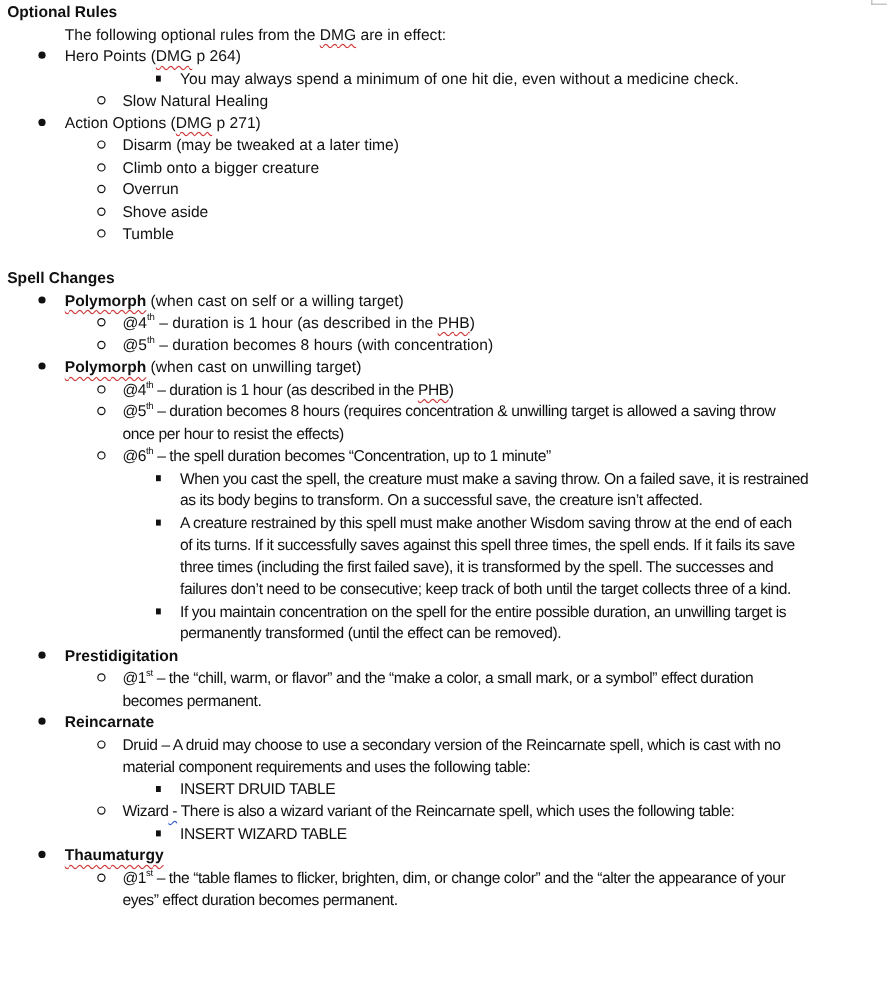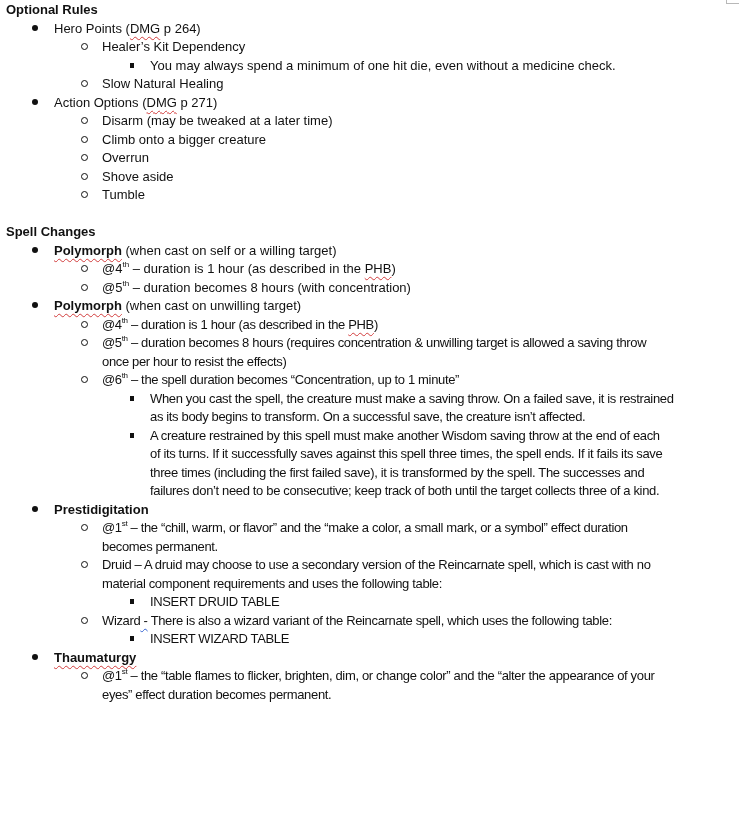--- a/index.html
+++ b/index.html
@@ -34,24 +34,24 @@
   .condensed { letter-spacing: -0.35px; }
 </style>
 </head>
 <body>
 
 <div class="corner-mark"></div>
 
 <div class="doc">
 
   <div class="heading">Optional Rules</div>
+  <div class="intro"><span>The following optional rules from the </span><span class="spell">DMG</span><span> are in effect:</span></div>
 
   <div class="li l1"><span class="bullet"><i class="dot"></i></span><span>Hero Points (</span><span class="spell">DMG</span><span> p 264)</span></div>
 
-  <div class="li l2"><span class="bullet"><i class="circle"></i></span><span>Healer’s Kit Dependency</span></div>
   <div class="li l3"><span class="bullet"><i class="square"></i></span><span>You may always spend a minimum of one hit die, even without a medicine check.</span></div>
   <div class="li l2"><span class="bullet"><i class="circle"></i></span><span>Slow Natural Healing</span></div>
 
   <div class="li l1"><span class="bullet"><i class="dot"></i></span><span>Action Options (</span><span class="spell">DMG</span><span> p 271)</span></div>
   <div class="li l2"><span class="bullet"><i class="circle"></i></span><span>Disarm (may be tweaked at a later time)</span></div>
   <div class="li l2"><span class="bullet"><i class="circle"></i></span><span>Climb onto a bigger creature</span></div>
   <div class="li l2"><span class="bullet"><i class="circle"></i></span><span>Overrun</span></div>
   <div class="li l2"><span class="bullet"><i class="circle"></i></span><span>Shove aside</span></div>
   <div class="li l2"><span class="bullet"><i class="circle"></i></span><span>Tumble</span></div>
 
@@ -62,24 +62,26 @@
   <div class="li l1"><span class="bullet"><i class="dot"></i></span><span class="bold spell">Polymorph</span><span> (when cast on self or a willing target)</span></div>
   <div class="li l2"><span class="bullet"><i class="circle"></i></span><span>@4</span><sup>th</sup><span> – duration is 1 hour (as described in the </span><span class="spell">PHB</span><span>)</span></div>
   <div class="li l2"><span class="bullet"><i class="circle"></i></span><span>@5</span><sup>th</sup><span> – duration becomes 8 hours (with concentration)</span></div>
 
   <div class="li l1"><span class="bullet"><i class="dot"></i></span><span class="bold spell">Polymorph</span><span> (when cast on unwilling target)</span></div>
   <div class="li l2 condensed"><span class="bullet"><i class="circle"></i></span><span>@4</span><sup>th</sup><span> – duration is 1 hour (as described in the </span><span class="spell">PHB</span><span>)</span></div>
   <div class="li l2 condensed"><span class="bullet"><i class="circle"></i></span><span>@5</span><sup>th</sup><span> – duration becomes 8 hours (requires concentration &amp; unwilling target is allowed a saving throw</span><br><span>once per hour to resist the effects)</span></div>
   <div class="li l2 condensed"><span class="bullet"><i class="circle"></i></span><span>@6</span><sup>th</sup><span> – the spell duration becomes “Concentration, up to 1 minute”</span></div>
   <div class="li l3 condensed"><span class="bullet"><i class="square"></i></span><span>When you cast the spell, the creature must make a saving throw.  On a failed save, it is restrained</span><br><span>as its body begins to transform.  On a successful save, the creature isn’t affected.</span></div>
   <div class="li l3 condensed"><span class="bullet"><i class="square"></i></span><span>A creature restrained by this spell must make another Wisdom saving throw at the end of each</span><br><span>of its turns.  If it successfully saves against this spell three times, the spell ends.  If it fails its save</span><br><span>three times (including the first failed save), it is transformed by the spell.  The successes and</span><br><span>failures don’t need to be consecutive; keep track of both until the target collects three of a kind.</span></div>
+  <div class="li l3 condensed"><span class="bullet"><i class="square"></i></span><span>If you maintain concentration on the spell for the entire possible duration, an unwilling target is</span><br><span>permanently transformed (until the effect can be removed).</span></div>
 
   <div class="li l1"><span class="bullet"><i class="dot"></i></span><span class="bold">Prestidigitation</span></div>
   <div class="li l2 condensed"><span class="bullet"><i class="circle"></i></span><span>@1</span><sup>st</sup><span> – the “chill, warm, or flavor” and the “make a color, a small mark, or a symbol” effect duration</span><br><span>becomes permanent.</span></div>
 
+  <div class="li l1"><span class="bullet"><i class="dot"></i></span><span class="bold">Reincarnate</span></div>
   <div class="li l2 condensed"><span class="bullet"><i class="circle"></i></span><span>Druid – A druid may choose to use a secondary version of the Reincarnate spell, which is cast with no</span><br><span>material component requirements and uses the following table:</span></div>
   <div class="li l3 condensed"><span class="bullet"><i class="square"></i></span><span>INSERT DRUID TABLE</span></div>
   <div class="li l2 condensed"><span class="bullet"><i class="circle"></i></span><span>Wizard</span><span class="grammar"> -</span><span> There is also a wizard variant of the Reincarnate spell, which uses the following table:</span></div>
   <div class="li l3 condensed"><span class="bullet"><i class="square"></i></span><span>INSERT WIZARD TABLE</span></div>
 
   <div class="li l1"><span class="bullet"><i class="dot"></i></span><span class="bold spell">Thaumaturgy</span></div>
   <div class="li l2 condensed"><span class="bullet"><i class="circle"></i></span><span>@1</span><sup>st</sup><span> – the “table flames to flicker, brighten, dim, or change color” and the “alter the appearance of your</span><br><span>eyes” effect duration becomes permanent.</span></div>
 
 </div>
 

